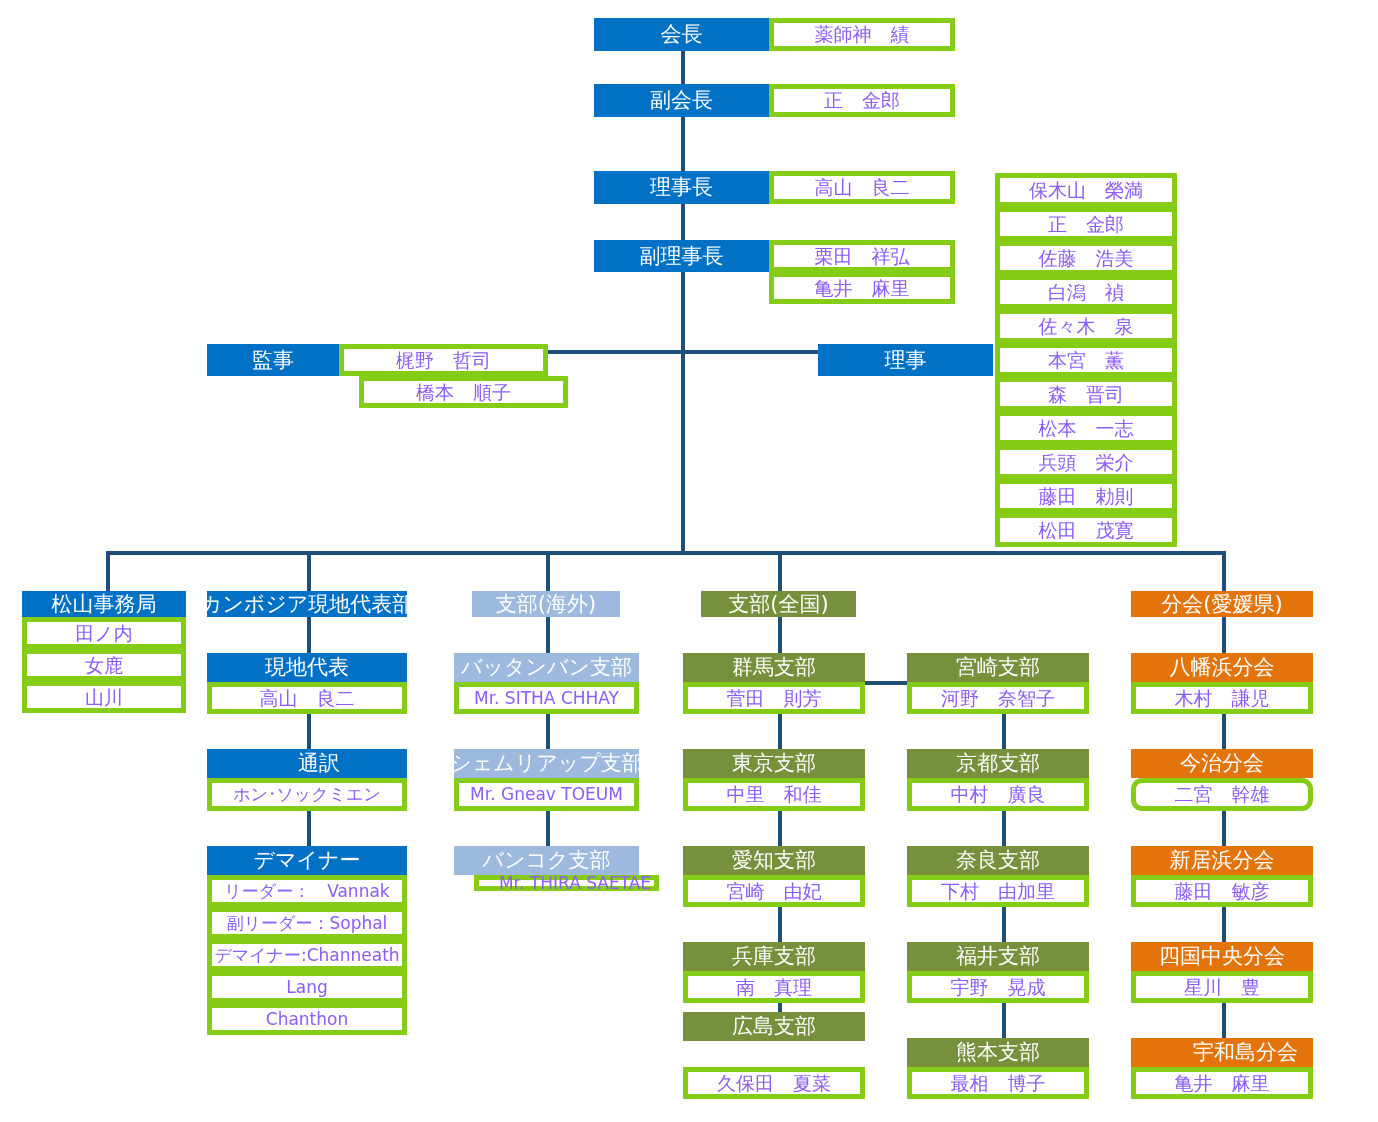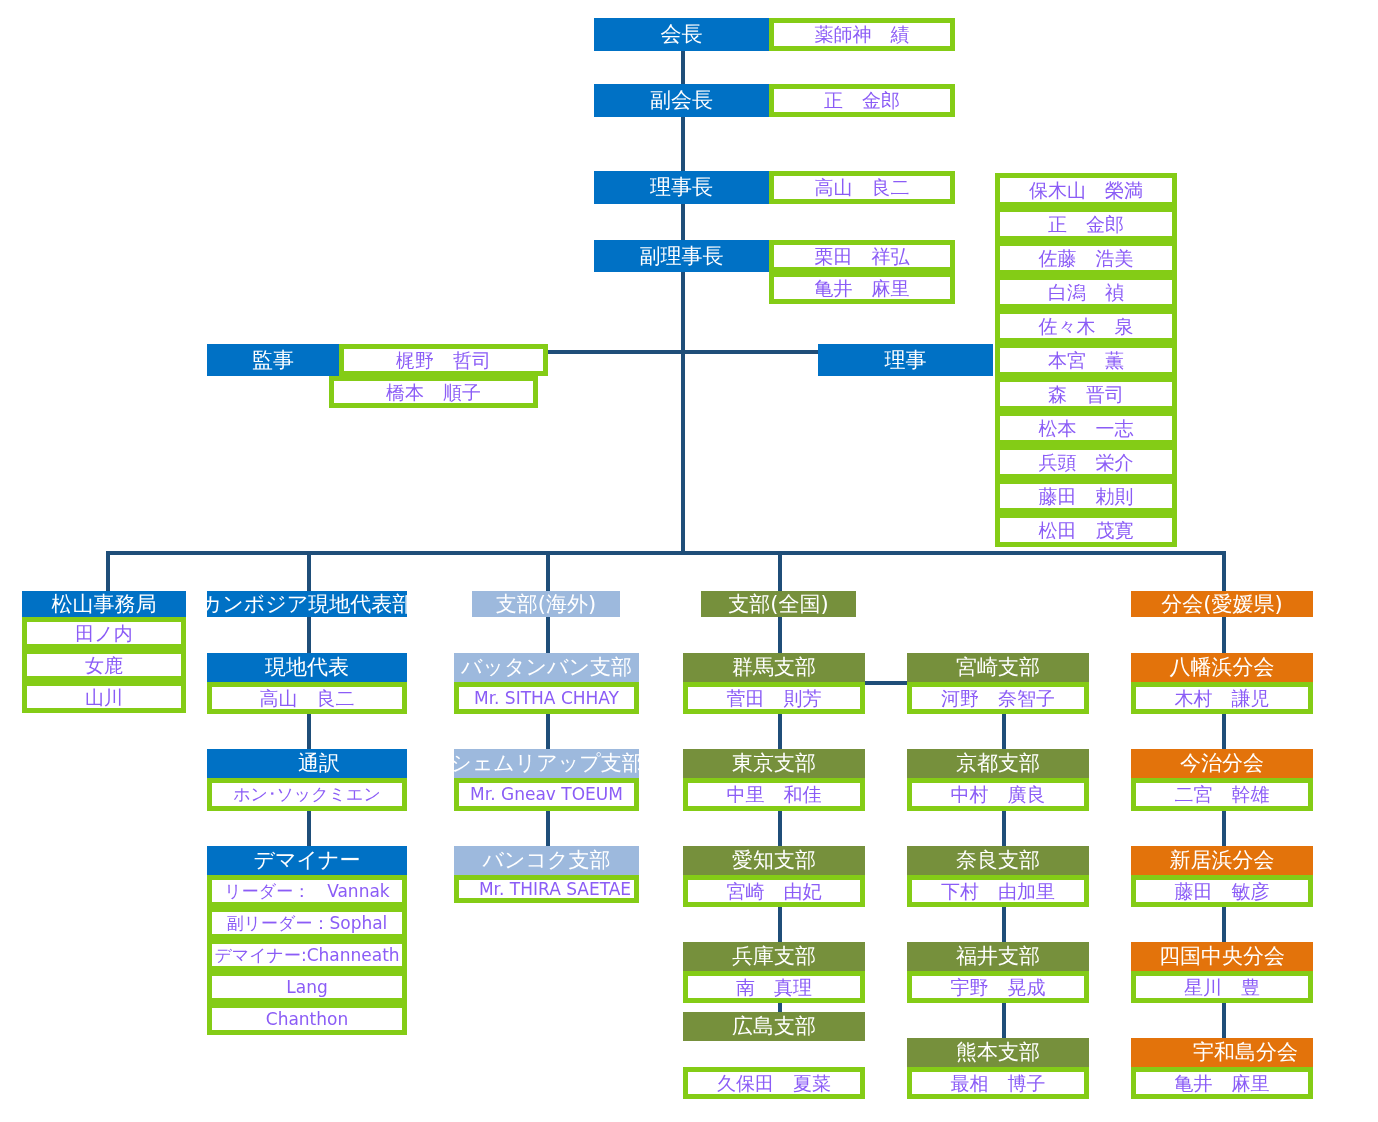--- a/index.html
+++ b/index.html
@@ -100,21 +100,21 @@
 
   <div class="box hdr blue" style="left:594px;top:171px;width:175px;height:33px;">理事長</div>
   <div class="box cell" style="left:769px;top:171px;width:186px;height:33px;">高山　良二</div>
 
   <div class="box hdr blue" style="left:594px;top:240px;width:175px;height:32px;">副理事長</div>
   <div class="box cell" style="left:769px;top:240px;width:186px;height:32px;">栗田　祥弘</div>
   <div class="box cell" style="left:769px;top:272px;width:186px;height:32px;">亀井　麻里</div>
 
   <div class="box hdr blue" style="left:207px;top:344px;width:132px;height:32px;">監事</div>
   <div class="box cell" style="left:339px;top:344px;width:209px;height:32px;">梶野　哲司</div>
-  <div class="box cell" style="left:329px;top:376px;width:209px;height:32px;">橋本　順子</div>
+  <div class="box cell" style="left:359px;top:376px;width:209px;height:32px;">橋本　順子</div>
 
   <div class="box hdr blue" style="left:818px;top:344px;width:175px;height:32px;">理事</div>
   <div class="box cell" style="left:995px;top:173px;width:182px;height:34px;">保木山　榮満</div>
   <div class="box cell" style="left:995px;top:207px;width:182px;height:34px;">正　金郎</div>
   <div class="box cell" style="left:995px;top:241px;width:182px;height:34px;">佐藤　浩美</div>
   <div class="box cell" style="left:995px;top:275px;width:182px;height:34px;">白潟　禎</div>
   <div class="box cell" style="left:995px;top:309px;width:182px;height:34px;">佐々木　泉</div>
   <div class="box cell" style="left:995px;top:343px;width:182px;height:34px;">本宮　薫</div>
   <div class="box cell" style="left:995px;top:377px;width:182px;height:34px;">森　晋司</div>
   <div class="box cell" style="left:995px;top:411px;width:182px;height:34px;">松本　一志</div>
@@ -144,21 +144,21 @@
 
   <div class="box hdr lblue" style="left:472px;top:591px;width:148px;height:26px;">支部(海外)</div>
 
   <div class="box hdr lblue" style="left:454px;top:653px;width:185px;height:29px;">バッタンバン支部</div>
   <div class="box cell small" style="left:454px;top:682px;width:185px;height:32px;">Mr. SITHA CHHAY</div>
 
   <div class="box hdr lblue" style="left:454px;top:749px;width:185px;height:29px;">シェムリアップ支部</div>
   <div class="box cell small" style="left:454px;top:778px;width:185px;height:33px;">Mr. Gneav TOEUM</div>
 
   <div class="box hdr lblue" style="left:454px;top:846px;width:185px;height:29px;">バンコク支部</div>
-  <div class="box cell small" style="left:454px;top:875px;width:185px;height:28px;padding-left:17px;">Mr. THIRA SAETAE</div>
+  <div class="box cell small" style="left:474px;top:875px;width:185px;height:16px;padding-left:17px;">Mr. THIRA SAETAE</div>
 
   <div class="box hdr green" style="left:701px;top:591px;width:155px;height:26px;">支部(全国)</div>
 
   <div class="box hdr green" style="left:683px;top:653px;width:182px;height:29px;">群馬支部</div>
   <div class="box cell" style="left:683px;top:682px;width:182px;height:32px;">菅田　則芳</div>
 
   <div class="box hdr green" style="left:683px;top:749px;width:182px;height:29px;">東京支部</div>
   <div class="box cell" style="left:683px;top:778px;width:182px;height:33px;">中里　和佳</div>
 
   <div class="box hdr green" style="left:683px;top:846px;width:182px;height:29px;">愛知支部</div>
@@ -184,21 +184,21 @@
 
   <div class="box hdr green" style="left:907px;top:1038px;width:182px;height:29px;">熊本支部</div>
   <div class="box cell" style="left:907px;top:1067px;width:182px;height:32px;">最相　博子</div>
 
   <div class="box hdr orange" style="left:1131px;top:591px;width:182px;height:26px;">分会(愛媛県)</div>
 
   <div class="box hdr orange" style="left:1131px;top:653px;width:182px;height:29px;">八幡浜分会</div>
   <div class="box cell" style="left:1131px;top:682px;width:182px;height:32px;">木村　謙児</div>
 
   <div class="box hdr orange" style="left:1131px;top:749px;width:182px;height:29px;">今治分会</div>
-  <div class="box cell" style="left:1131px;top:778px;width:182px;height:33px;">二宮　幹雄</div>
+  <div class="box cell" style="left:1131px;top:778px;width:182px;height:33px;border-radius:11px;">二宮　幹雄</div>
 
   <div class="box hdr orange" style="left:1131px;top:846px;width:182px;height:29px;">新居浜分会</div>
   <div class="box cell" style="left:1131px;top:875px;width:182px;height:32px;">藤田　敏彦</div>
 
   <div class="box hdr orange" style="left:1131px;top:942px;width:182px;height:29px;">四国中央分会</div>
   <div class="box cell" style="left:1131px;top:971px;width:182px;height:32px;">星川　豊</div>
 
   <div class="box hdr orange" style="left:1131px;top:1038px;width:182px;height:29px;padding-left:47px;">宇和島分会</div>
   <div class="box cell" style="left:1131px;top:1067px;width:182px;height:32px;">亀井　麻里</div>
 

